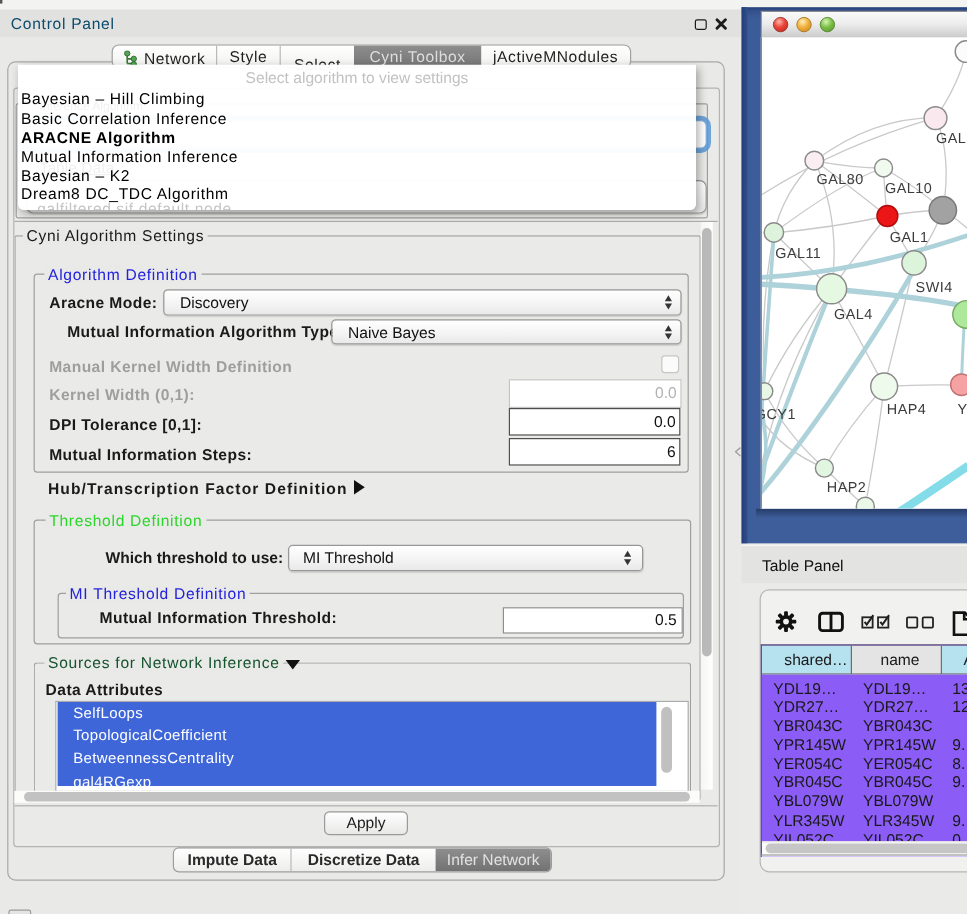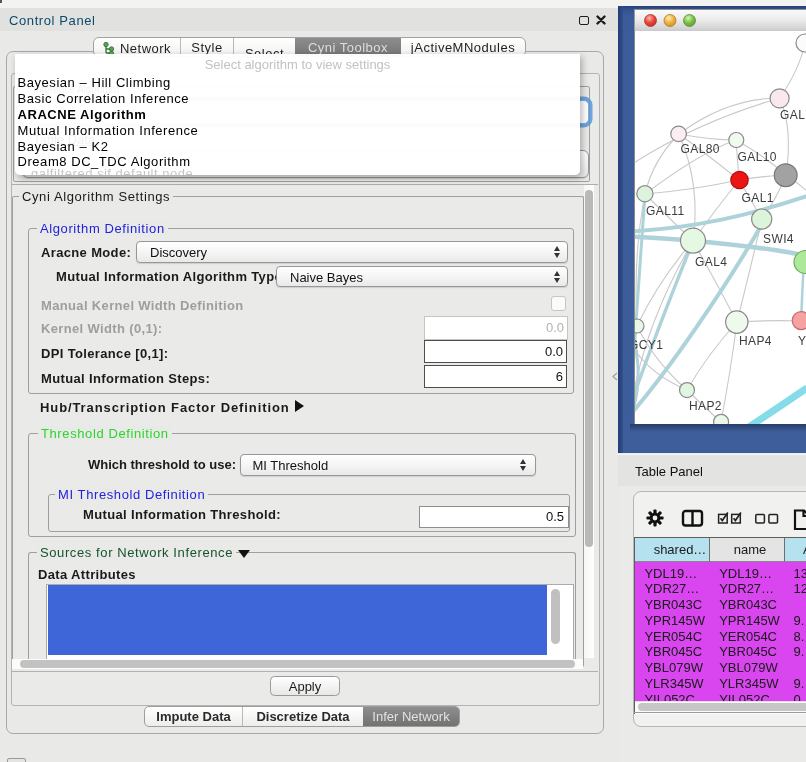--- a/index.html
+++ b/index.html
@@ -113,20 +113,24 @@
 
 <div class="gb" style="left:28px;top:551.5px;width:546px;height:115px;border-bottom:none;"></div>
 <div class="gbt" style="left:37px;top:545px;color:#14532d;">Sources for Network Inference</div>
 <svg class="abs" style="left:237px;top:548px;" width="14" height="11" viewBox="0 0 14 11">
   <path d="M1 2 L13 2 L7 10 Z" fill="#111"></path>
 </svg>
 <div class="lbl" style="left:38px;top:566.5px;">Data Attributes</div>
 
 <div class="abs" style="left:46px;top:584px;width:526px;height:74px;border:1px solid #ababab;background:#fff;overflow:hidden;">
   <div style="position:absolute;left:1px;top:0px;width:499px;height:70px;background:#3e66d9;"></div>
+  <div style="position:absolute;left:14px;top:0px;font-size:12.5px;color:#fff;line-height:19.2px;letter-spacing:0.3px;white-space:pre;">SelfLoops
+TopologicalCoefficient
+BetweennessCentrality
+gal4RGexp</div>
   <div style="position:absolute;left:504px;top:4px;width:8.5px;height:55px;background:#c0c0c0;border-radius:4.5px;"></div>
 </div>
 
 <div class="abs" style="left:584px;top:185px;width:10px;height:473px;background:linear-gradient(90deg,#f6f6f4,#ffffff);"></div>
 <div class="abs" style="left:585px;top:190px;width:8px;height:357px;background:#b9b9b9;border-radius:4.5px;"></div>
 
 <div class="abs" style="left:12px;top:658.5px;width:571px;height:10px;background:#fcfcfa;"></div>
 <div class="abs" style="left:20px;top:659.5px;width:555px;height:8px;background:#c2c2c2;border-radius:4px;"></div>
 
 <div class="abs" style="left:270px;top:676px;width:68px;height:18px;border:1px solid #9a9a9a;border-radius:4.5px;
@@ -311,21 +315,21 @@
     <rect x="109.8" y="5.4" width="8.6" height="8.6" rx="1"></rect>
     <rect x="122.9" y="5.4" width="8.6" height="8.6" rx="1"></rect>
   </g>
 
   <g stroke="#111" fill="none" stroke-width="2.2">
     <path d="M149 1.5 L158 1.5 L163 6.5 L163 20 L149 20 Z"></path>
     <path d="M157.5 1.5 L157.5 7 L163 7"></path>
   </g>
 </svg>
 
-<div class="abs" style="left:634px;top:536.5px;width:172px;height:176px;border-top:1.5px solid #5e5e5e;border-left:1px solid #5e5e5e;background:#d946ef;overflow:hidden;font-size:13px;color:#191919;">
+<div class="abs" style="left:634px;top:536.5px;width:172px;height:176px;border-top:1.5px solid #5e5e5e;border-left:1px solid #5e5e5e;background:#8b5cf6;overflow:hidden;font-size:13px;color:#191919;">
   <div style="position:absolute;left:0;top:0;width:74.6px;height:24.5px;background:#b6e1ef;border-right:1px solid #6e6e6e;border-bottom:1px solid #8a8a8a;box-sizing:border-box;"></div>
   <div style="position:absolute;left:74.6px;top:0;width:75.4px;height:24.5px;background:#e4e4e4;border-right:1px solid #6e6e6e;border-bottom:1px solid #8a8a8a;box-sizing:border-box;"></div>
   <div style="position:absolute;left:150px;top:0;width:22px;height:24.5px;background:#b6e1ef;border-bottom:1px solid #8a8a8a;box-sizing:border-box;"></div>
   <div style="position:absolute;left:14px;top:4px;width:62px;text-align:center;">shared…</div>
   <div style="position:absolute;left:80px;top:4px;width:70px;text-align:center;">name</div>
   <div style="position:absolute;left:168px;top:4px;">A</div>
   <div style="position:absolute;left:9.4px;top:28px;line-height:15.8px;white-space:pre;">YDL19…
 YDR27…
 YBR043C
 YPR145W

